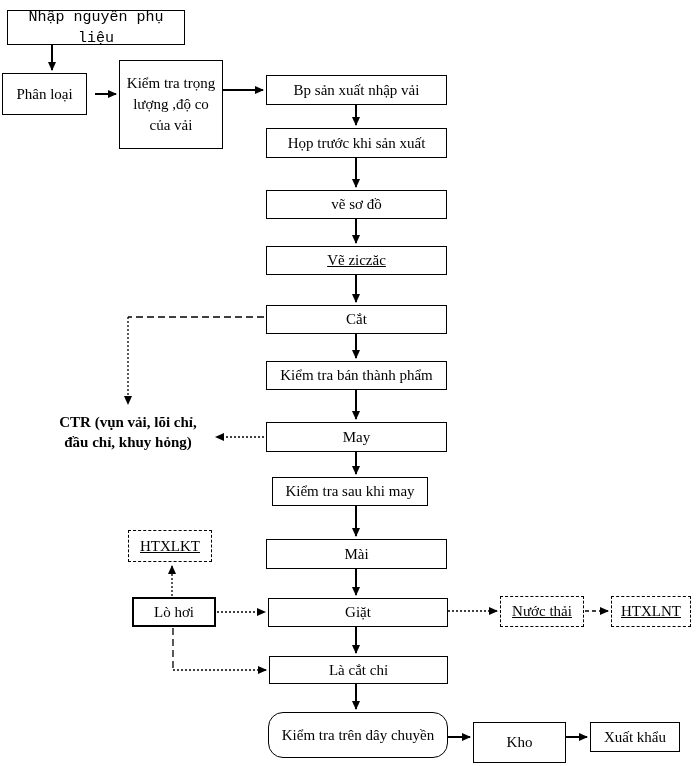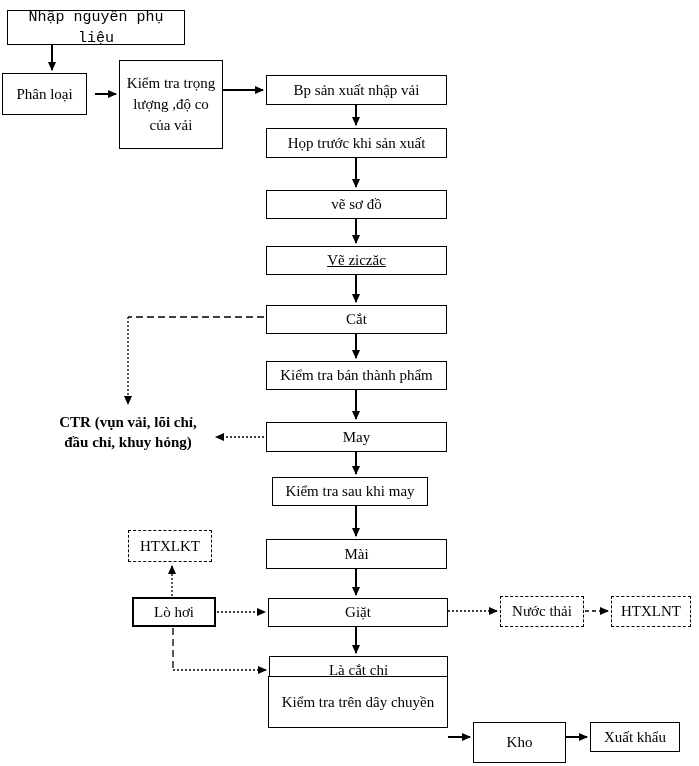--- a/index.html
+++ b/index.html
@@ -20,21 +20,21 @@
     display: flex;
     align-items: center;
     justify-content: center;
     text-align: center;
     font-size: 15px;
     line-height: 1.4;
     box-sizing: border-box;
     padding: 1px 4px;
   }
   .box.thick { border-width: 2px; }
-  .box.dashed { border: 1px dashed #000000; }
+  .box.dashed { border: 1px dashed #000000; text-decoration: underline; }
   .note {
     position: absolute;
     font-size: 15px;
     font-weight: bold;
     color: #000000;
     text-align: center;
     line-height: 1.35;
   }
   .note span { display: block; }
   svg line, svg polyline { stroke: #000000; fill: none; }
@@ -90,21 +90,21 @@
   <div class="box" style="left:266px;top:128px;width:181px;height:30px;">Họp trước khi sản xuất</div>
   <div class="box" style="left:266px;top:190px;width:181px;height:29px;">vẽ sơ đồ</div>
   <div class="box" style="left:266px;top:246px;width:181px;height:29px;text-decoration:underline;">Vẽ ziczăc</div>
   <div class="box" style="left:266px;top:305px;width:181px;height:29px;">Cắt</div>
   <div class="box" style="left:266px;top:361px;width:181px;height:29px;">Kiểm tra bán thành phẩm</div>
   <div class="box" style="left:266px;top:422px;width:181px;height:30px;">May</div>
   <div class="box" style="left:262px;top:477px;width:156px;height:29px;margin-left:10px;">Kiểm tra sau khi may</div>
   <div class="box" style="left:266px;top:539px;width:181px;height:30px;">Mài</div>
   <div class="box" style="left:268px;top:598px;width:180px;height:29px;">Giặt</div>
   <div class="box" style="left:269px;top:656px;width:179px;height:28px;">Là cắt chỉ</div>
-  <div class="box" style="left:268px;top:676px;width:180px;height:52px;">Kiểm tra trên dây chuyền</div>
+  <div class="box" style="left:268px;top:712px;width:180px;height:46px;border-radius:15px;">Kiểm tra trên dây chuyền</div>
   <div class="box" style="left:473px;top:722px;width:93px;height:41px;">Kho</div>
   <div class="box" style="left:590px;top:722px;width:90px;height:30px;">Xuất khẩu</div>
 
   <div class="box dashed" style="left:128px;top:530px;width:84px;height:32px;">HTXLKT</div>
   <div class="box thick" style="left:132px;top:597px;width:84px;height:30px;">Lò hơi</div>
   <div class="box dashed" style="left:500px;top:596px;width:84px;height:31px;">Nước thải</div>
   <div class="box dashed" style="left:611px;top:596px;width:80px;height:31px;">HTXLNT</div>
 
   <div class="note" style="left:33px;top:412px;width:190px;">
     <span>CTR (vụn vải, lõi chỉ,</span>

